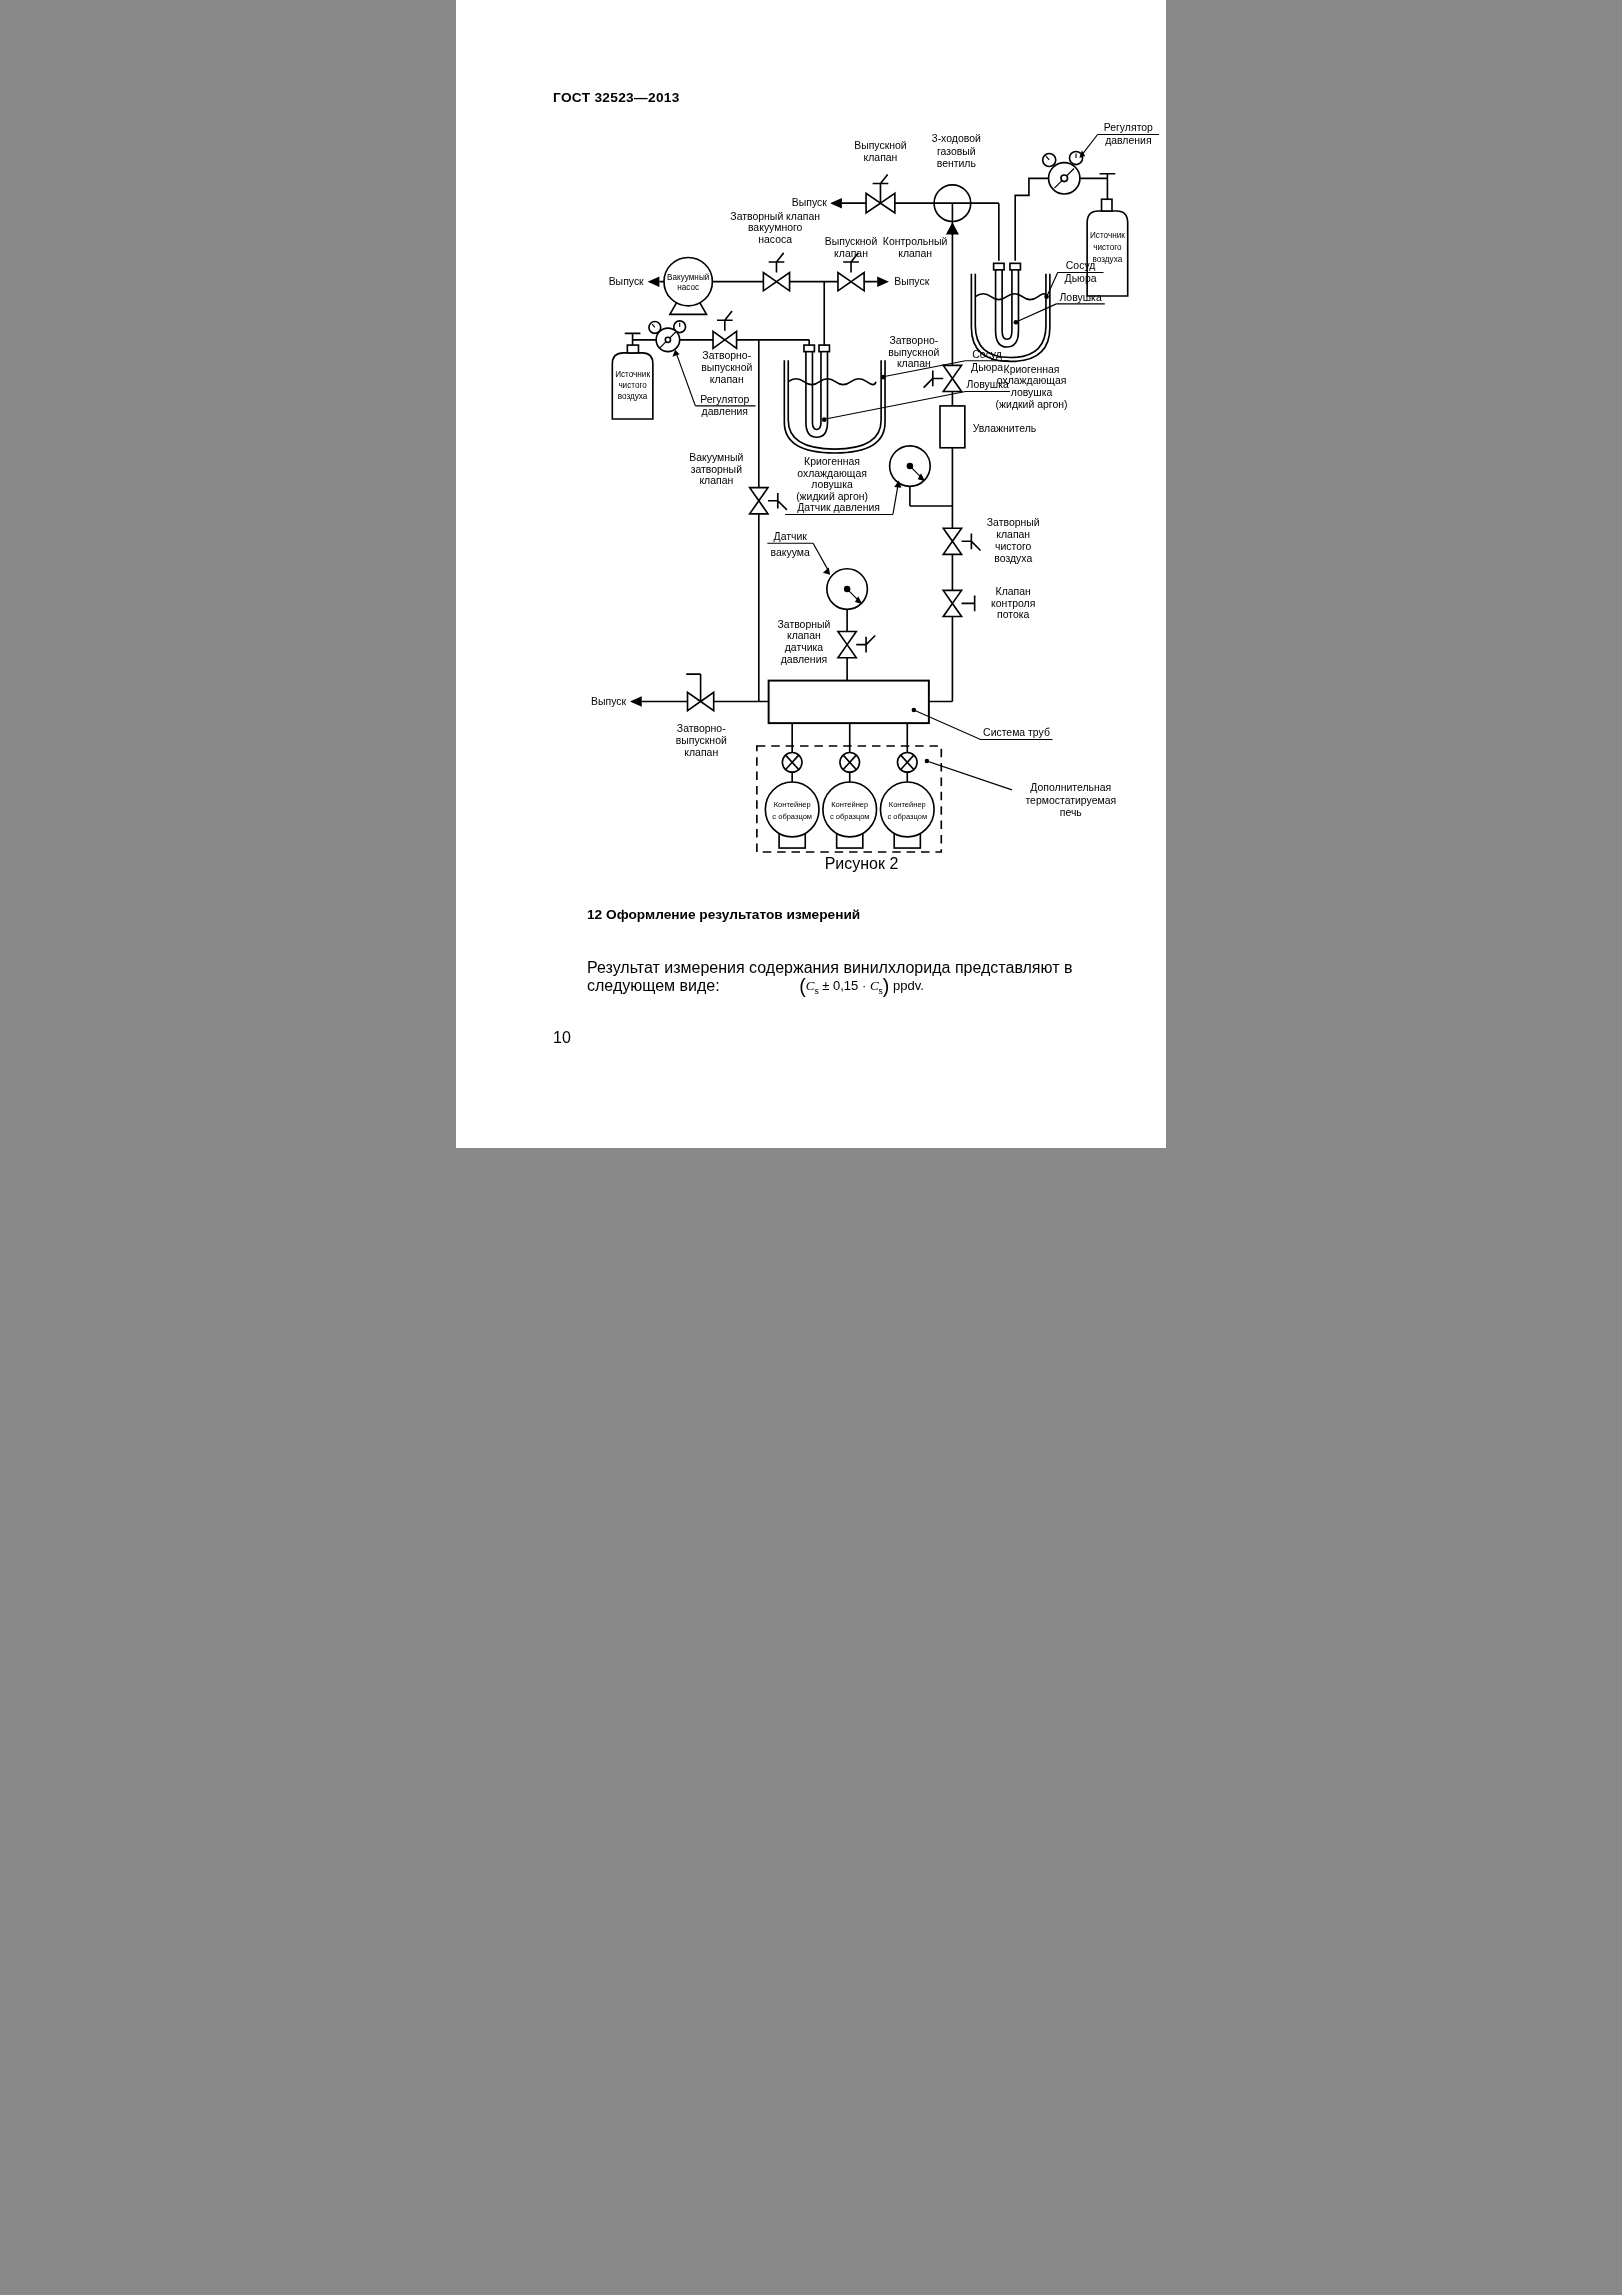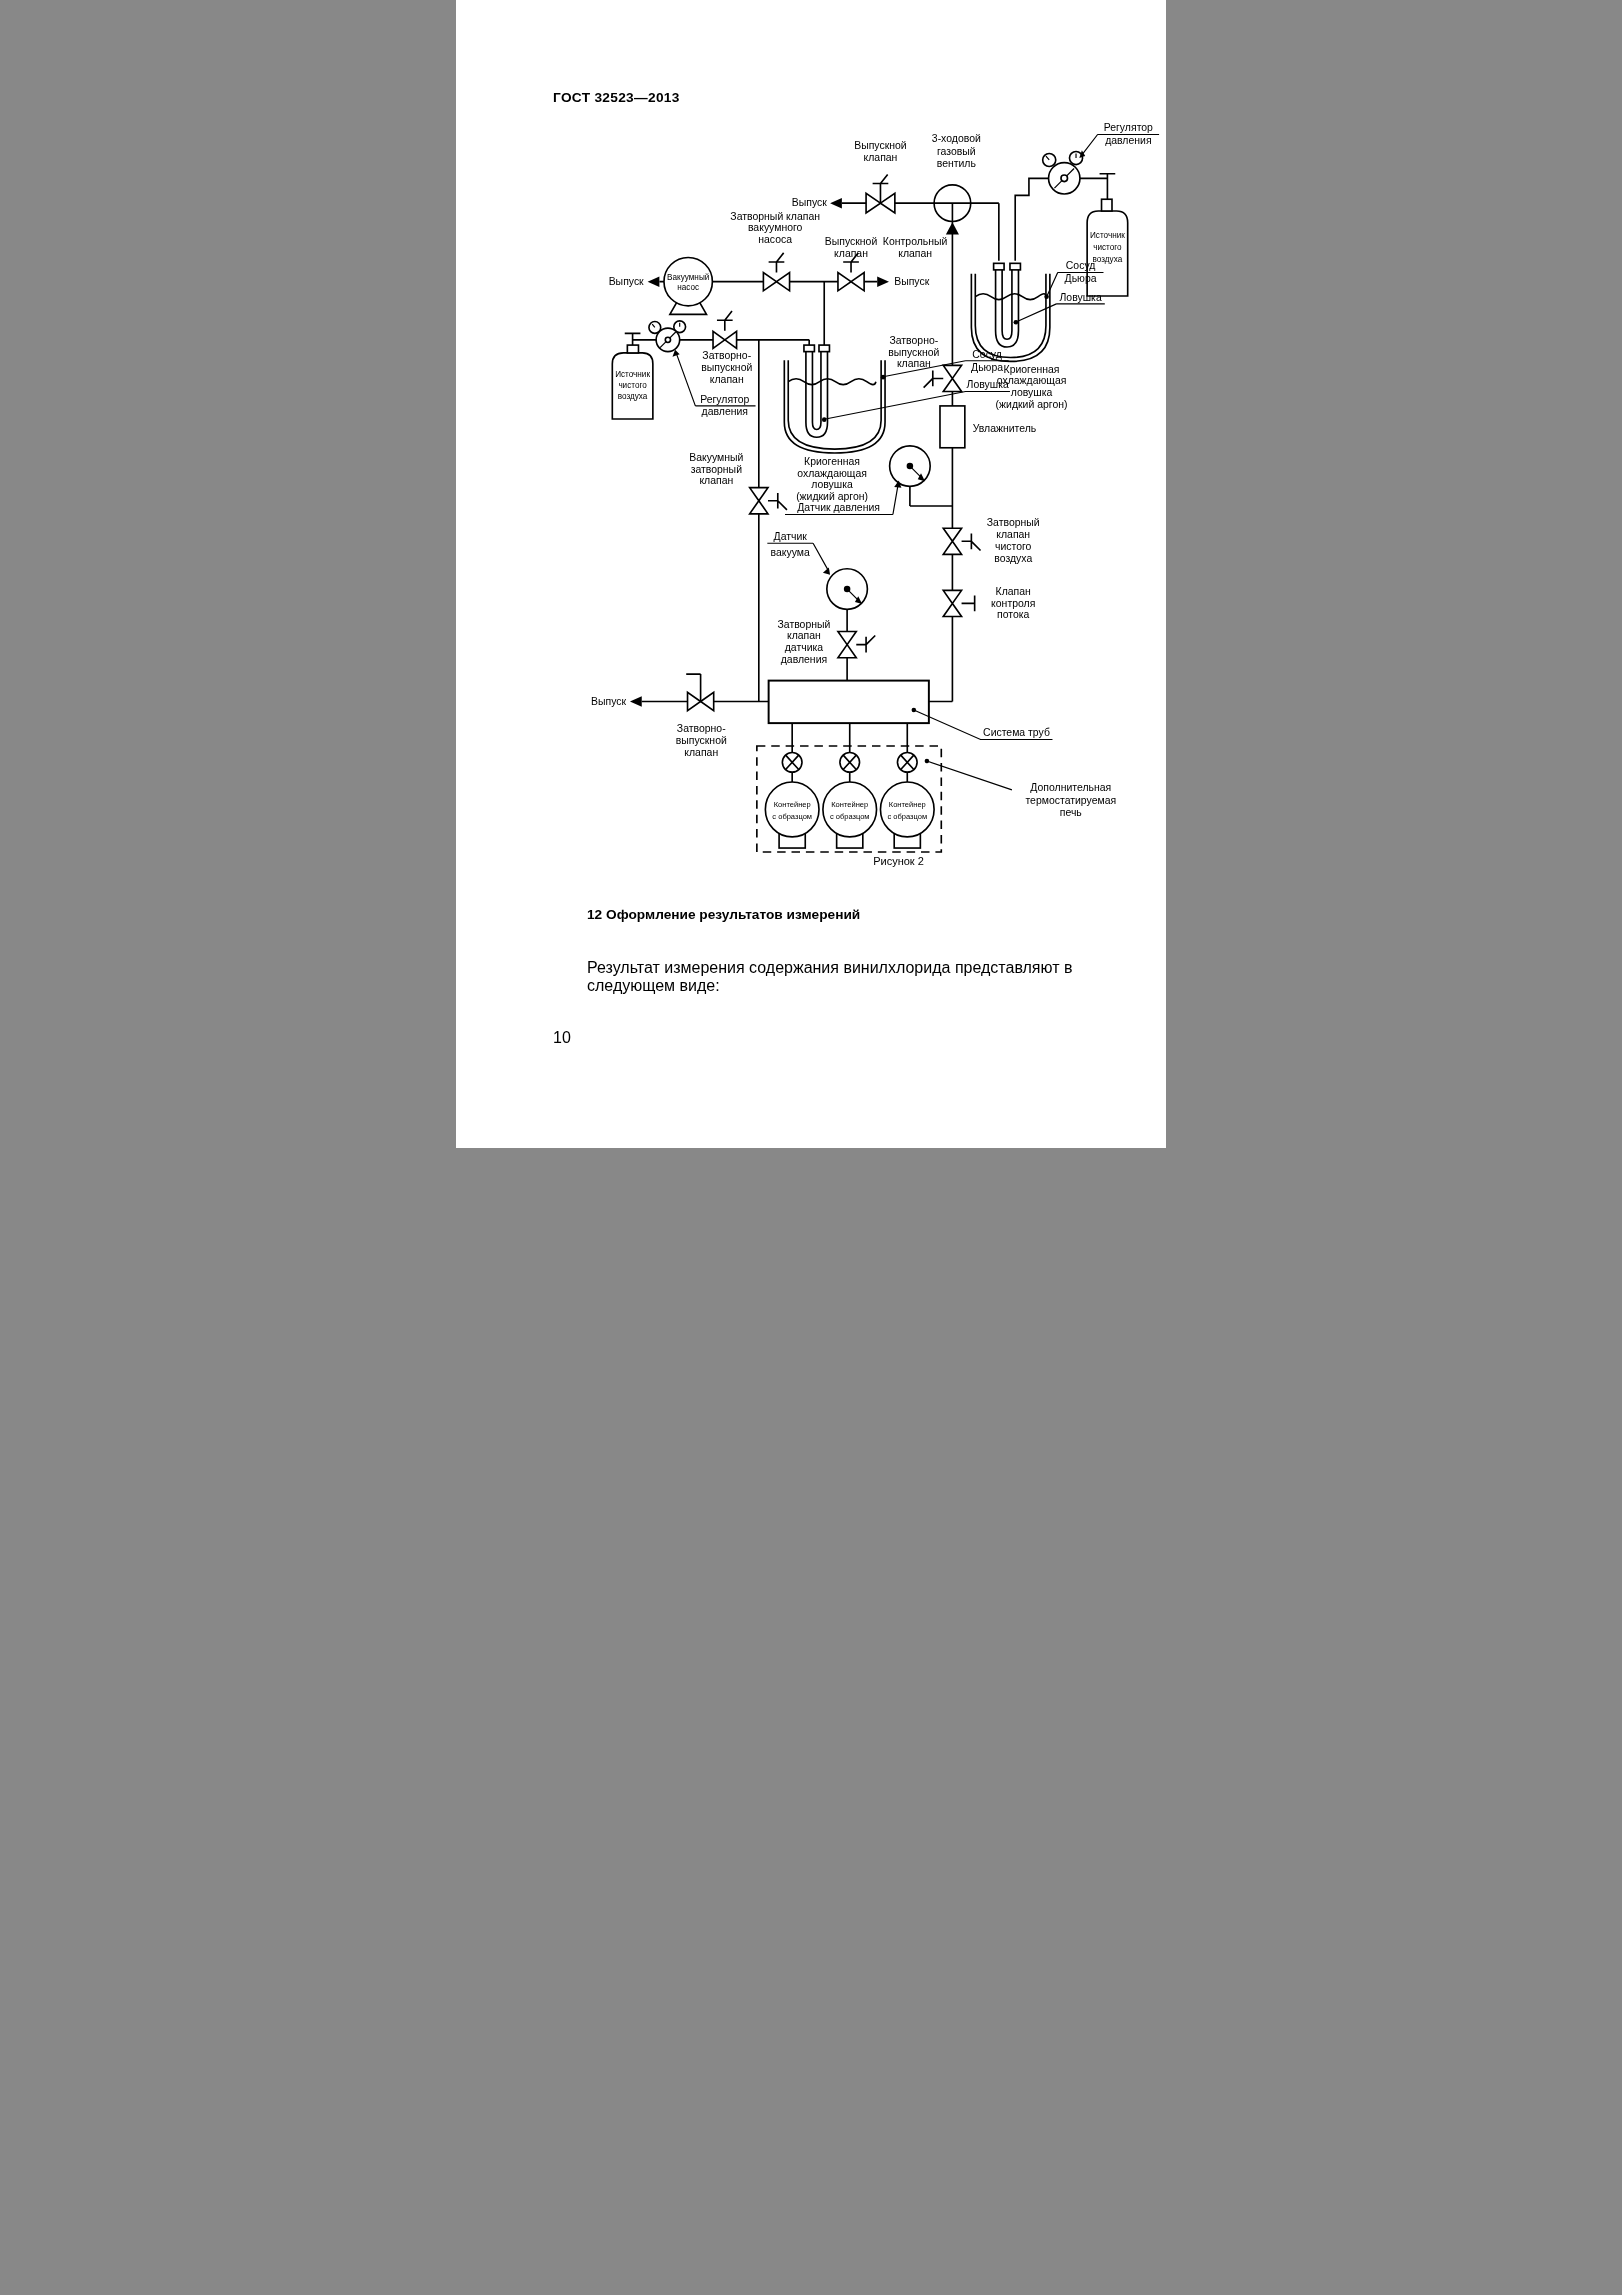--- a/index.html
+++ b/index.html
@@ -1,19 +1,19 @@
 <!DOCTYPE html>
 <html style="font-size:10.5px"><head>
 <meta charset="utf-8">
 <style>
   html,body{margin:0;padding:0;background:#888;}
   .page{position:relative;width:710px;height:1148px;background:#ffffff;margin:0 auto;
         font-family:"Liberation Sans",sans-serif;color:#000;overflow:hidden;}
   .hdr{position:absolute;left:97px;top:90px;font-size:13.7px;font-weight:bold;letter-spacing:0.3px;}
-  .caption{position:absolute;left:0;top:855px;width:811px;text-align:center;font-size:11px;padding-left:37px;}
+  .caption{position:absolute;left:0;top:855px;width:811px;text-align:center;font-size:16px;}
   .heading{position:absolute;left:131px;top:907px;font-size:13.7px;font-weight:bold;}
   .body-par{position:absolute;left:131px;top:959px;width:563px;font-size:16px;}
   .formula-row{position:absolute;left:0;top:975px;width:811px;font-size:13px;}
   .formula{width:811px;text-align:center;}
   .formula .paren{font-size:19.6px;font-weight:300;vertical-align:-2.6px;}
   .formula i{font-family:"Liberation Serif",serif;}
   .formula sub{font-size:8.5px;}
   .formula-num{position:absolute;right:62px;top:1.3px;font-size:13px;}
   .pagenum{position:absolute;left:97px;top:1029px;font-size:16px;}
   svg{position:absolute;left:0;top:0;}
@@ -312,17 +312,21 @@
       <text class="xs" x="690" y="1251" text-anchor="middle">с образцом</text>
     </g>
   </svg>
 
   <div class="caption">Рисунок 2</div>
 
   <div class="heading">12 Оформление результатов измерений</div>
 
   <div class="body-par">Результат измерения содержания винилхлорида представляют в следующем виде:</div>
 
+  <div class="formula-row">
+    <div class="formula"><span class="paren">(</span><i>C</i><sub>s</sub><span> ± 0,15 · </span><i>C</i><sub>s</sub><span class="paren">)</span><span> ppdv.</span></div>
+    <div class="formula-num">(6)</div>
+  </div>
 
   <div class="pagenum">10</div>
 
 </div>
 
 
 </body></html>

